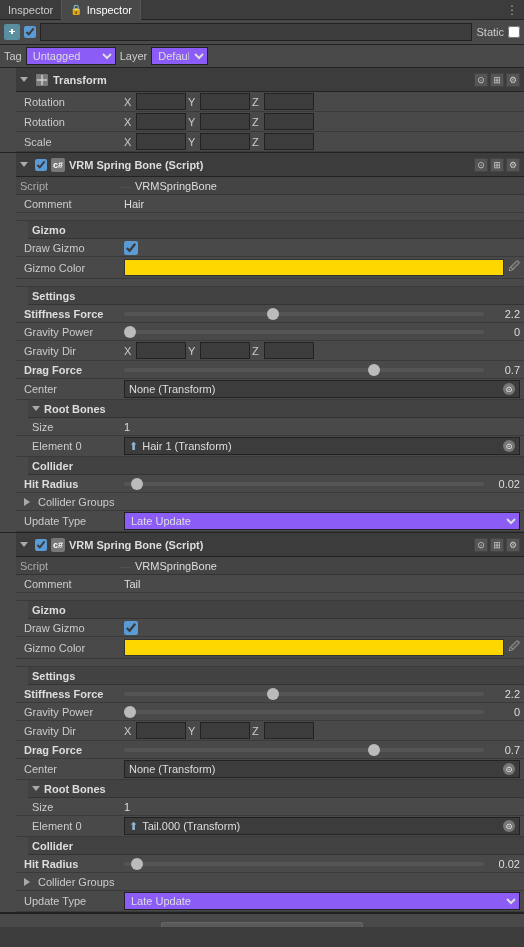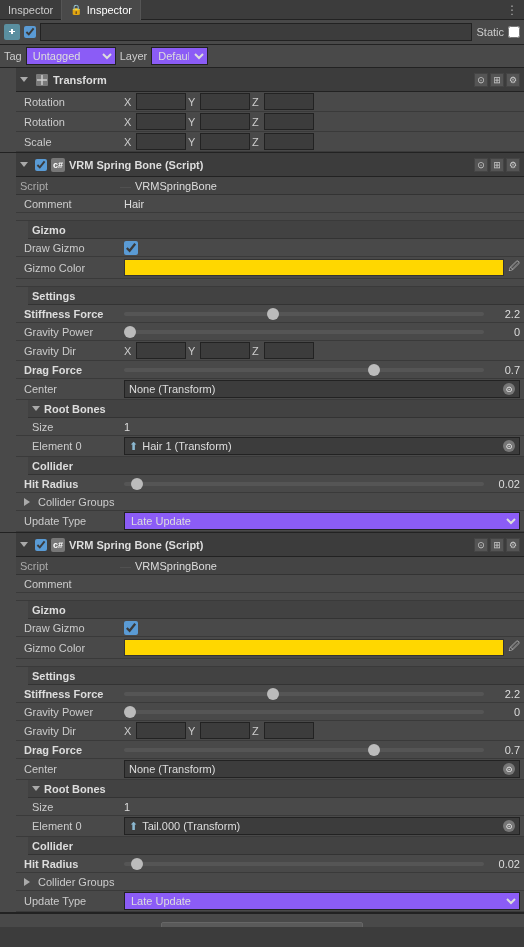--- a/index.html
+++ b/index.html
@@ -592,20 +592,21 @@
     <div class="script-row">
       <span class="script-label">Script</span>
       <div class="script-value">
         <span style="color:#555;">—</span>
         <span>VRMSpringBone</span>
       </div>
     </div>
 
     <div class="row">
       <span class="row-label">Comment</span>
+      <span class="row-value">Tail</span>
     </div>
     <div class="row" style="min-height:8px;"></div>
 
     <div class="section-header">
       <span>Gizmo</span>
     </div>
     <div class="row">
       <span class="row-label">Draw Gizmo</span>
       <div class="check-val">
         <input type="checkbox" checked="" style="">

